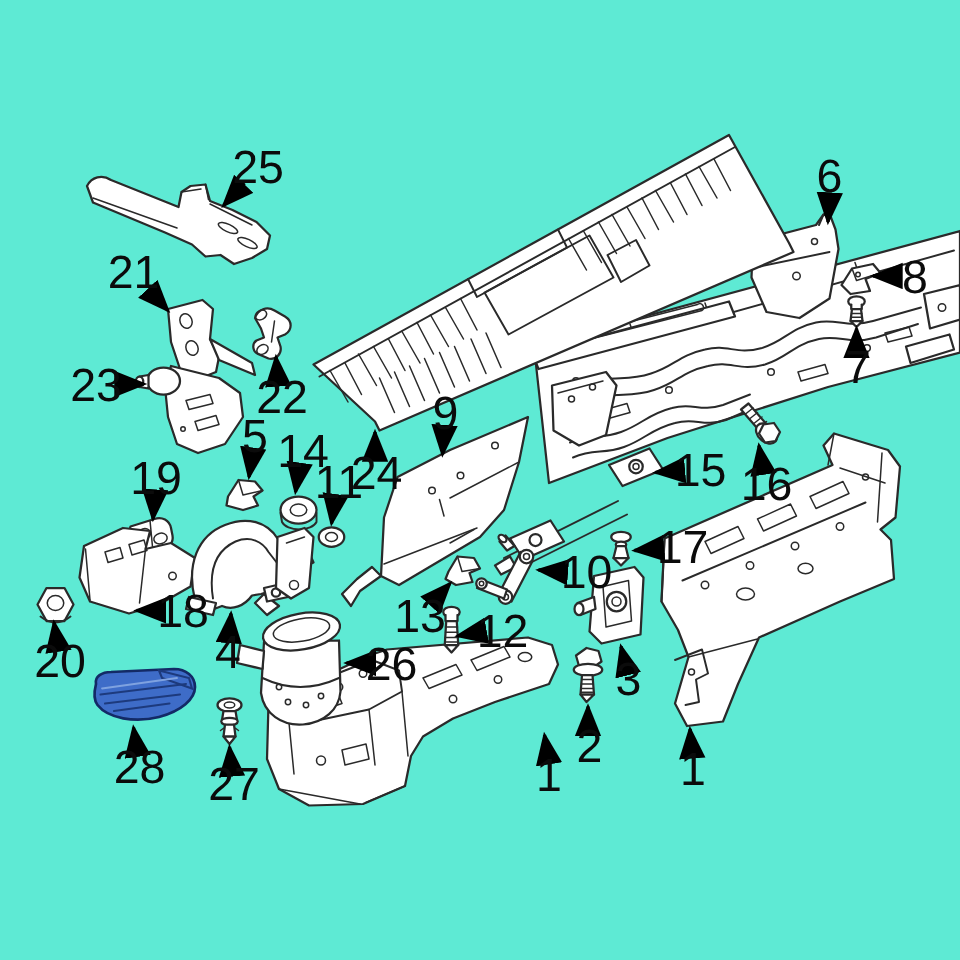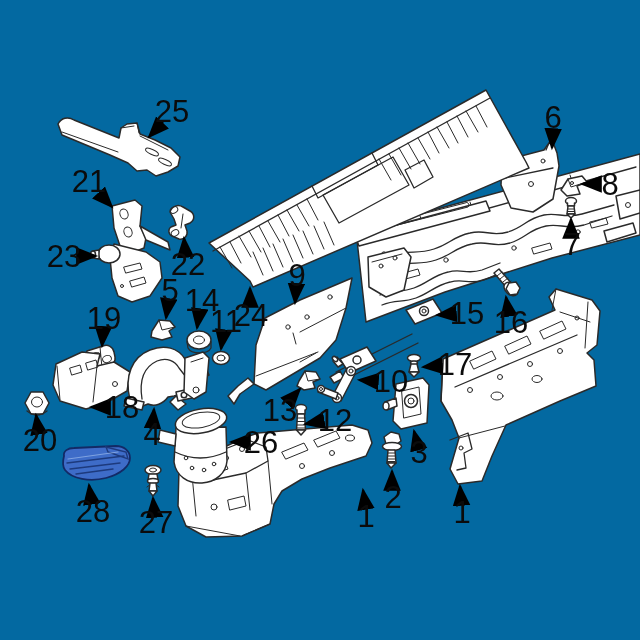--- a/index.html
+++ b/index.html
@@ -1,16 +1,16 @@
 <!DOCTYPE html>
 <html><head>
 <meta charset="utf-8">
 <style>
   html,body{margin:0;padding:0;background:#fff;}
-  .stage{width:640px;height:640px;position:relative;background:#0369a1;overflow:hidden;}
+  .stage{width:640px;height:640px;position:relative;background:#5eead4;overflow:hidden;}
   svg{display:block;}
   .p{fill:#ffffff;stroke:#2a2a2a;stroke-width:1.5;stroke-linejoin:round;stroke-linecap:round;}
   .l{fill:none;stroke:#2a2a2a;stroke-width:1.3;stroke-linejoin:round;stroke-linecap:round;}
   .lt{fill:none;stroke:#2a2a2a;stroke-width:1;stroke-linejoin:round;stroke-linecap:round;}
   .bp{fill:#3e6cc8;stroke:#132a66;stroke-width:1.8;stroke-linejoin:round;}
   .bl{fill:none;stroke:#1d3a7d;stroke-width:1.4;stroke-linecap:round;}
   .bh{fill:none;stroke:#7fa2e0;stroke-width:1.2;stroke-linecap:round;}
   .callout line{stroke:#000;stroke-width:2.2;}
   .callout text{font-family:"Liberation Sans",sans-serif;font-size:31px;fill:#0b0b0b;text-anchor:middle;}
 </style>

